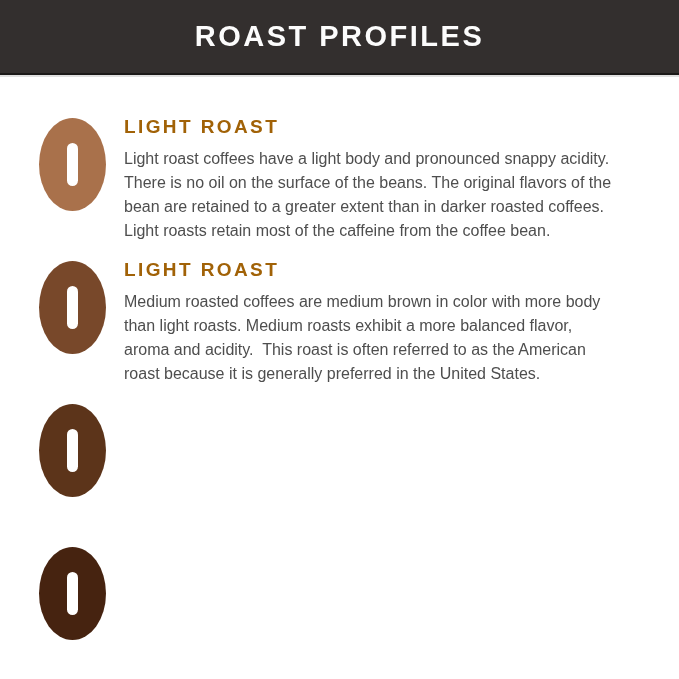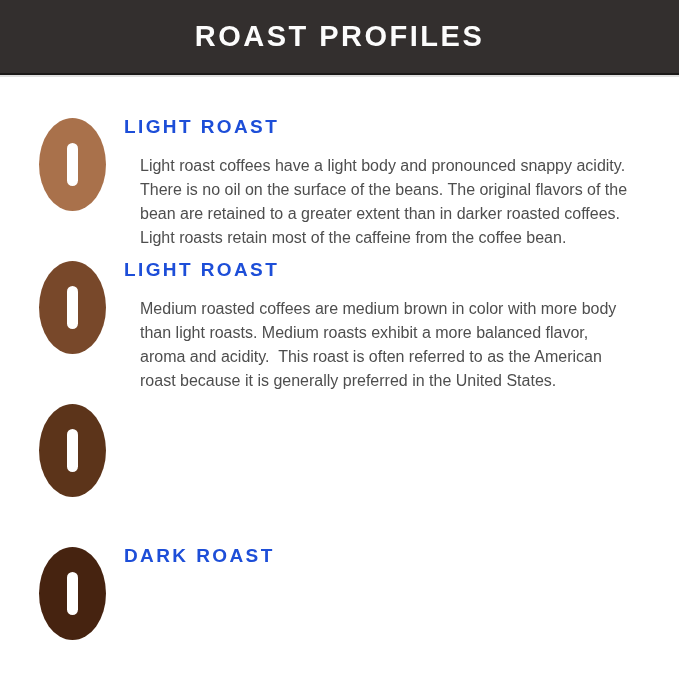--- a/index.html
+++ b/index.html
@@ -57,24 +57,24 @@
   }
   .text-block {
     width: 560px;
   }
   .section-title {
     margin: 0 0 9px 0;
     font-size: 19px;
     font-weight: 700;
     letter-spacing: 2.4px;
     line-height: 1.1;
-    color: #1d4ed8;
+    color: #a16207;
   }
   .section-body {
-    margin: 16px;
+    margin: 0;
     font-size: 16px;
     line-height: 24px;
     color: #4E4E4E;
     white-space: pre-wrap;
   }
 </style>
 </head>
 <body>
 
 <div class="page">
@@ -119,18 +119,17 @@
         <rect x="28" y="25" width="11" height="43" rx="5.5" fill="#ffffff"></rect>
       </svg>
     </div>
 
     <div class="section">
       <svg class="bean" viewBox="0 0 67 93">
         <ellipse cx="33.5" cy="46.5" rx="33.5" ry="46.5" fill="#462310"></ellipse>
         <rect x="28" y="25" width="11" height="43" rx="5.5" fill="#ffffff"></rect>
       </svg>
       <div class="text-block">
-        <h2 class="section-title">DARK ROAST</h2>
       </div>
     </div>
 
   </div>
 </div>
 
 </body></html>

